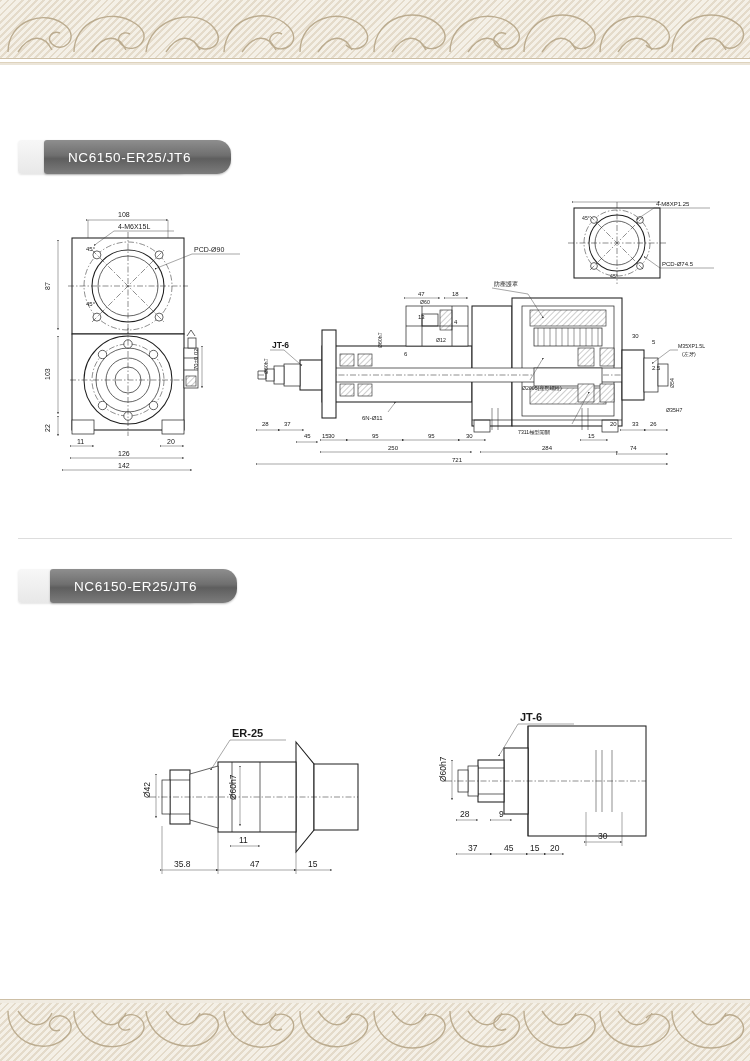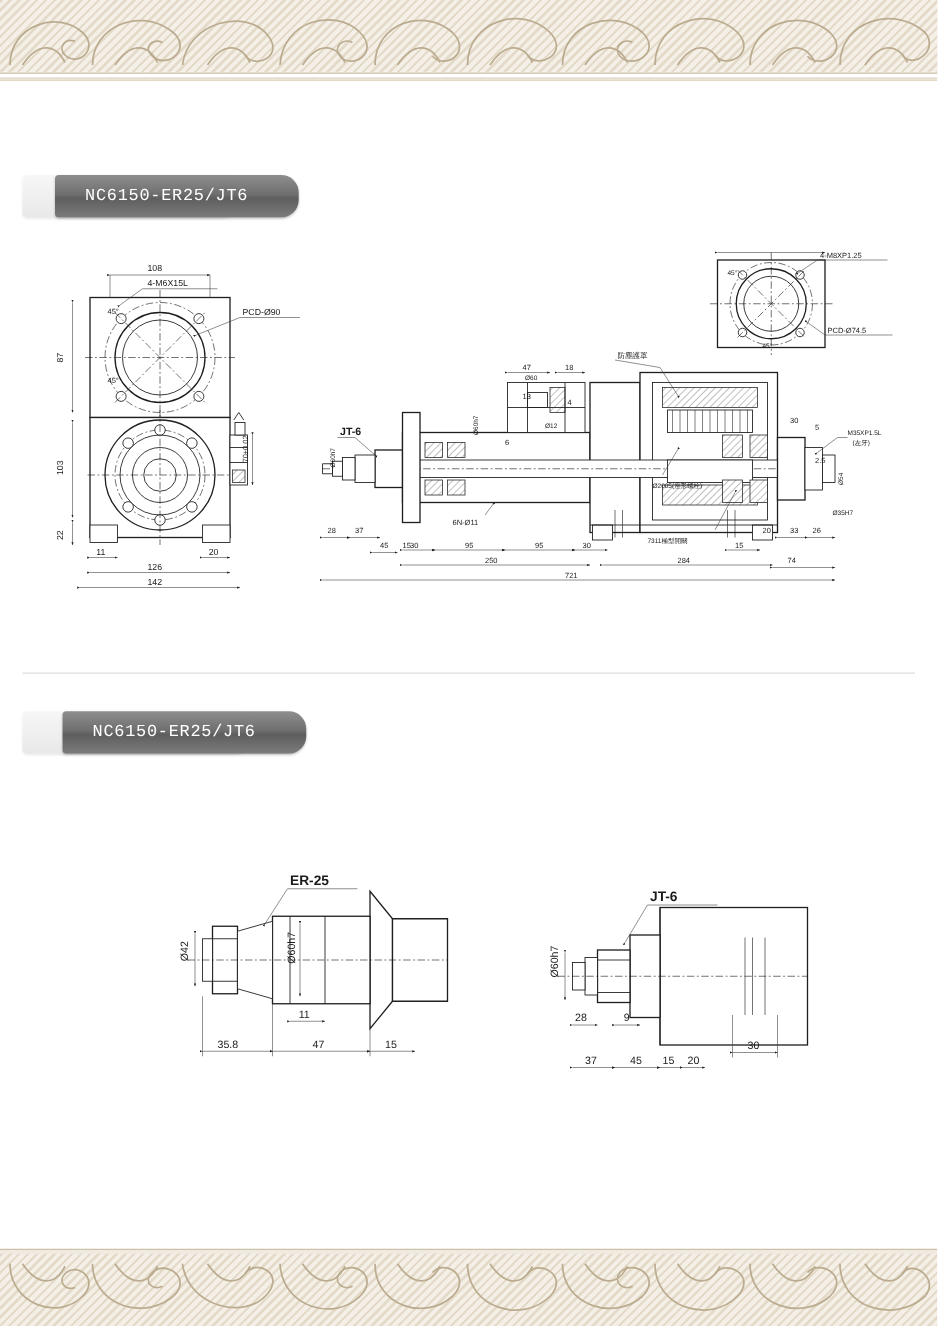--- a/index.html
+++ b/index.html
@@ -53,21 +53,21 @@
   .plate-wrap {
     position:absolute;
     height:34px;
     left:18px;
     background:linear-gradient(to bottom,#f7f7f7,#e8e8e8);
     border-radius:4px 18px 18px 4px;
     box-shadow:0 1px 2px rgba(0,0,0,.10);
   }
   .plate-label {
     color:#ffffff; font-size:13.5px; letter-spacing:.6px;
-    font-family:Liberation Mono, monospace; white-space:nowrap;
+    font-family:Liberation Sans, sans-serif; white-space:nowrap;
   }
   .hr-soft {
     position:absolute; left:18px; width:714px; height:1px;
     background:#dddddd;
   }
 
   
   .dwg { position:absolute; }
   .dwg svg { display:block; }
 
@@ -448,21 +448,21 @@
 </svg>
 </div>
 
 <div class="hr-soft" style="top:538px;"></div>
 
 <div class="plate-wrap" style="top:569px; width:186px;"></div>
 <div class="plate" style="top:569px; left:50px; min-width:130px;">
   <span class="plate-label">NC6150-ER25/JT6</span>
 </div>
 
-<div class="dwg" style="left:100px; top:677px;">
+<div class="dwg" style="left:100px; top:706px;">
 <svg width="260" height="200" viewBox="0 0 260 200">
   <defs>
     <marker id="ar2" markerWidth="6" markerHeight="6" refX="5" refY="2" orient="auto">
       <path d="M0 0 L5 2 L0 4 z" fill="#1f1f1f"></path>
     </marker>
   </defs>
 
   <path class="ln2 white" d="M196 36 L214 58 L214 124 L196 146 Z"></path>
   <rect class="ln2 white" d="" x="196" y="36" width="0" height="0"></rect>
   <path class="ln2 white" d="M214 58 L258 58 L258 124 L214 124 Z"></path>

